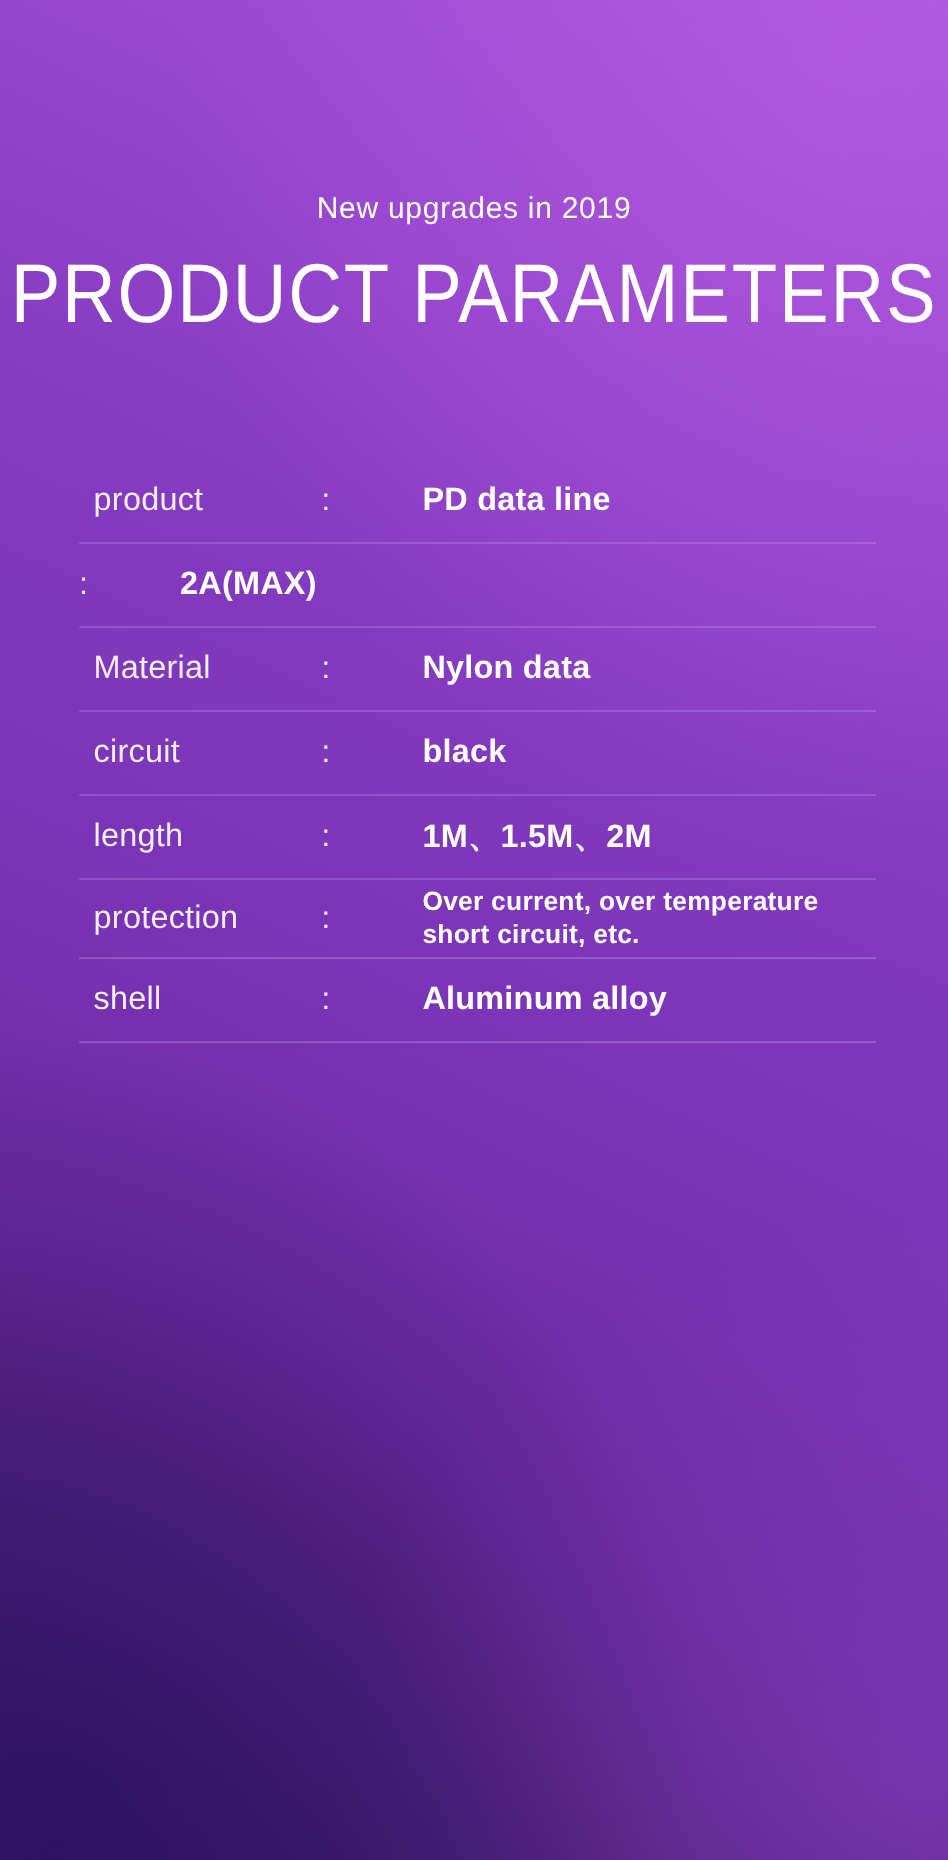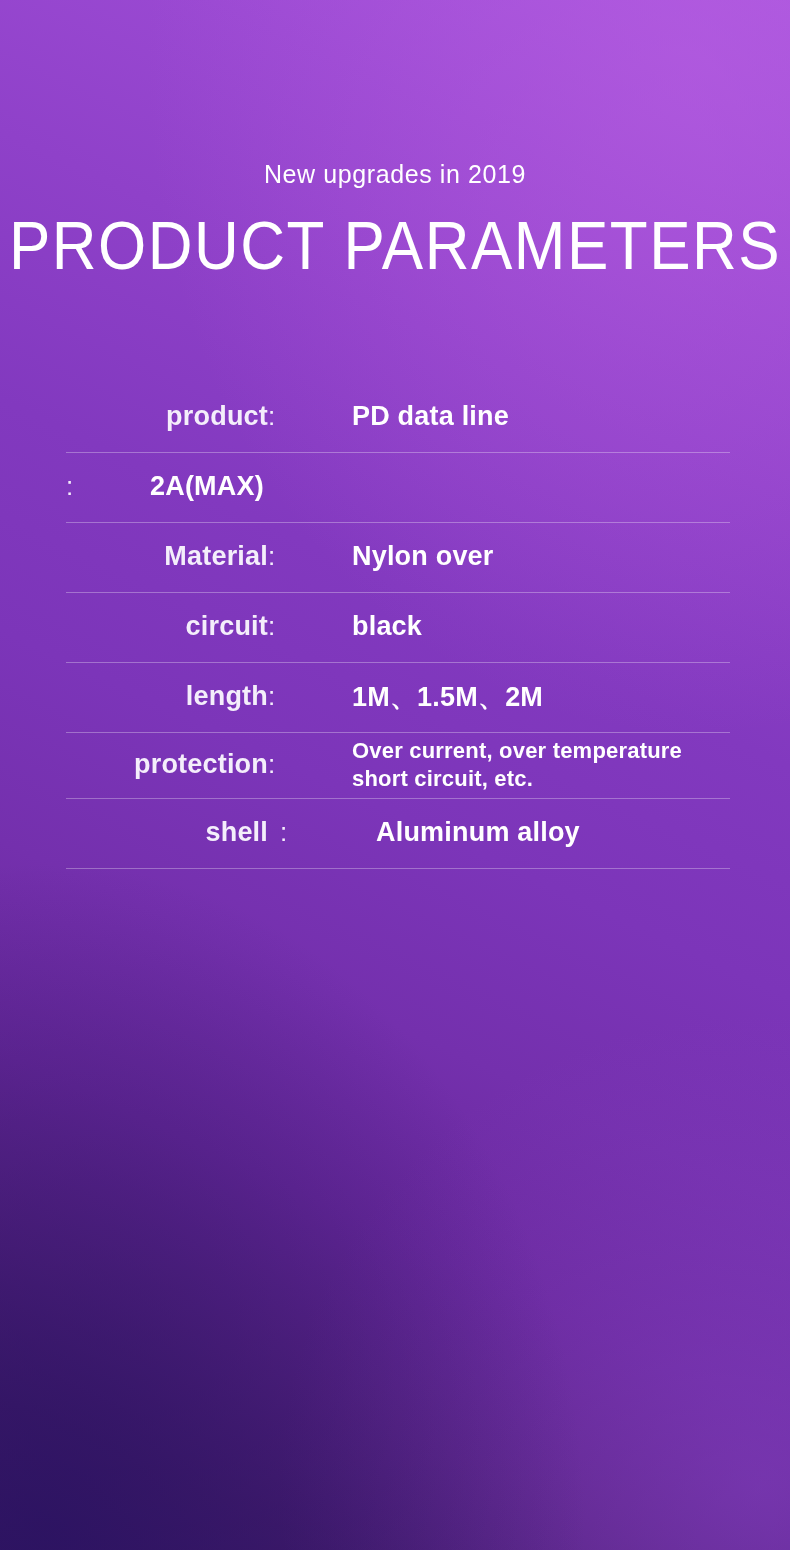--- a/index.html
+++ b/index.html
@@ -78,33 +78,31 @@
     position: relative;
     display: flex;
     align-items: center;
     box-sizing: border-box;
     border-bottom: 1px solid rgba(255,255,255,0.30);
     min-height: 70px;
     padding-bottom: 2px;
   }
   .spec-row:last-child {
     border-bottom: 1px solid rgba(255,255,255,0.30);
-    gap: 12px;
   }
   .spec-label {
     width: 202px;
     flex: 0 0 202px;
     padding-left: 12px;
     box-sizing: border-box;
     font-size: 27px;
-    font-weight: 700;
+    font-weight: 400;
     color: #f4eefb;
     letter-spacing: 0.2px;
     white-space: nowrap;
-    text-align: right;
   }
   .spec-colon {
     width: 84px;
     flex: 0 0 84px;
     font-size: 26px;
     font-weight: 300;
     color: #f4eefb;
     text-align: left;
   }
   .spec-value {
@@ -201,21 +199,21 @@
     </div>
 
     <div class="spec-row">
       <div class="spec-colon">:</div>
       <div class="spec-value">2A(MAX)</div>
     </div>
 
     <div class="spec-row">
       <div class="spec-label">Material</div>
       <div class="spec-colon">:</div>
-      <div class="spec-value">Nylon over</div>
+      <div class="spec-value">Nylon data</div>
     </div>
 
     <div class="spec-row">
       <div class="spec-label">circuit</div>
       <div class="spec-colon">:</div>
       <div class="spec-value">black</div>
     </div>
 
     <div class="spec-row">
       <div class="spec-label">length</div>

